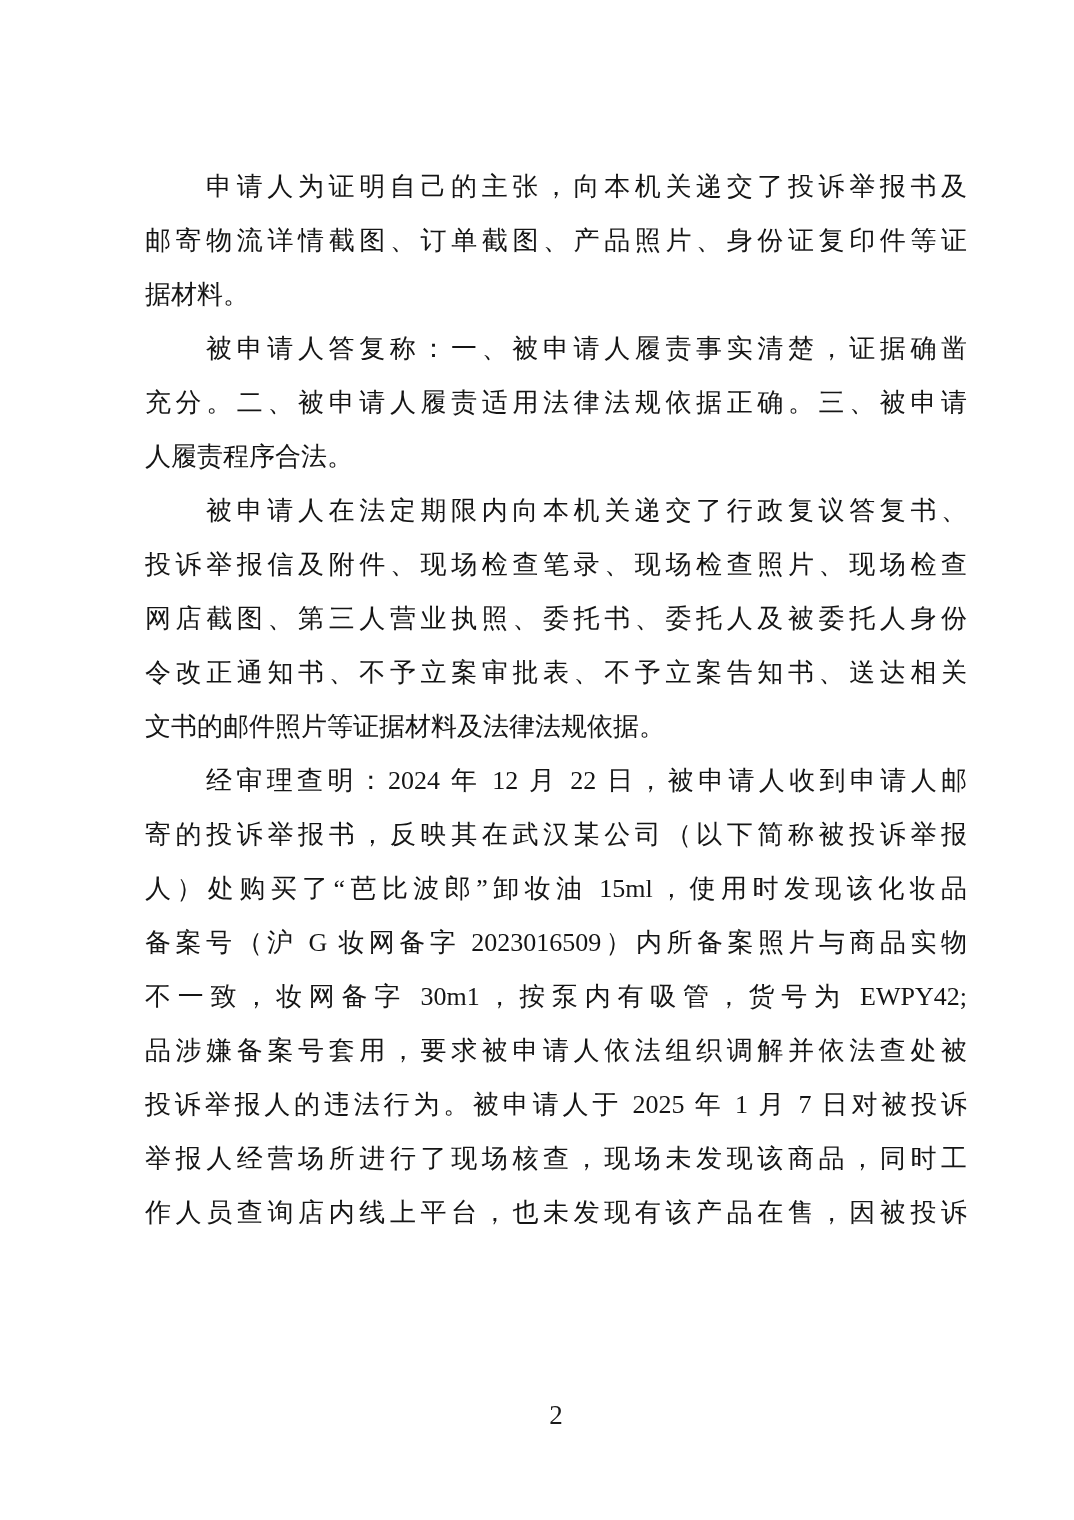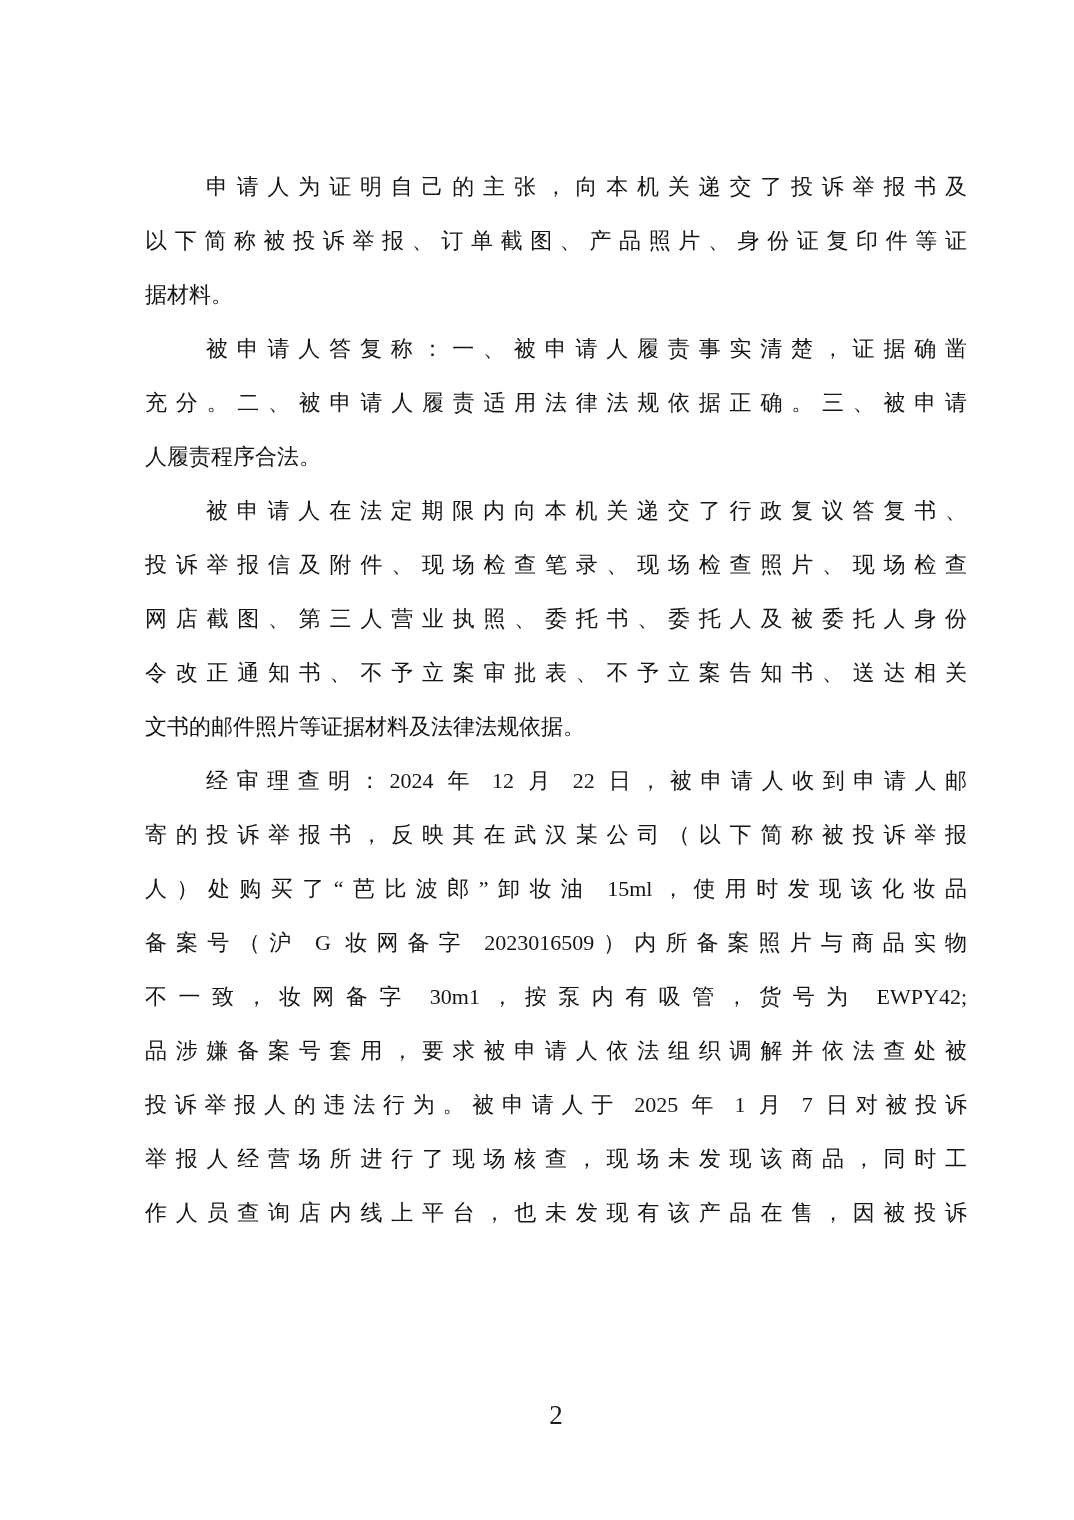--- a/index.html
+++ b/index.html
@@ -16,21 +16,21 @@
     color: #151515;
     overflow: hidden;
   }
   .doc {
     position: absolute;
     left: 145px; top: 160px;
     width: 822px;
   }
   .para { margin: 0; padding: 0; }
   .line {
-    font-size: 22px;
+    font-size: 26px;
     height: 54px;
     line-height: 54px;
     white-space: normal;
     text-align: justify;
     text-align-last: justify;
     text-justify: inter-character;
     letter-spacing: 0;
   }
   .line.first { text-indent: 61px; }
   .line.endline { text-align-last: left; }
@@ -44,21 +44,21 @@
     color: #1a1a1a;
   }
 </style>
 </head>
 <body>
 
 <div class="page">
   <div class="doc" id="doc">
       <div class="para">
         <div class="line first">申请人为证明自己的主张，向本机关递交了投诉举报书及</div>
-        <div class="line">以下简称被投诉举报、订单截图、产品照片、身份证复印件等证</div>
+        <div class="line">邮寄物流详情截图、订单截图、产品照片、身份证复印件等证</div>
         <div class="line endline">据材料。</div>
       </div>
       <div class="para">
         <div class="line first">被申请人答复称：一、被申请人履责事实清楚，证据确凿</div>
         <div class="line">充分。二、被申请人履责适用法律法规依据正确。三、被申请</div>
         <div class="line endline">人履责程序合法。</div>
       </div>
       <div class="para">
         <div class="line first">被申请人在法定期限内向本机关递交了行政复议答复书、</div>
         <div class="line">投诉举报信及附件、现场检查笔录、现场检查照片、现场检查</div>

